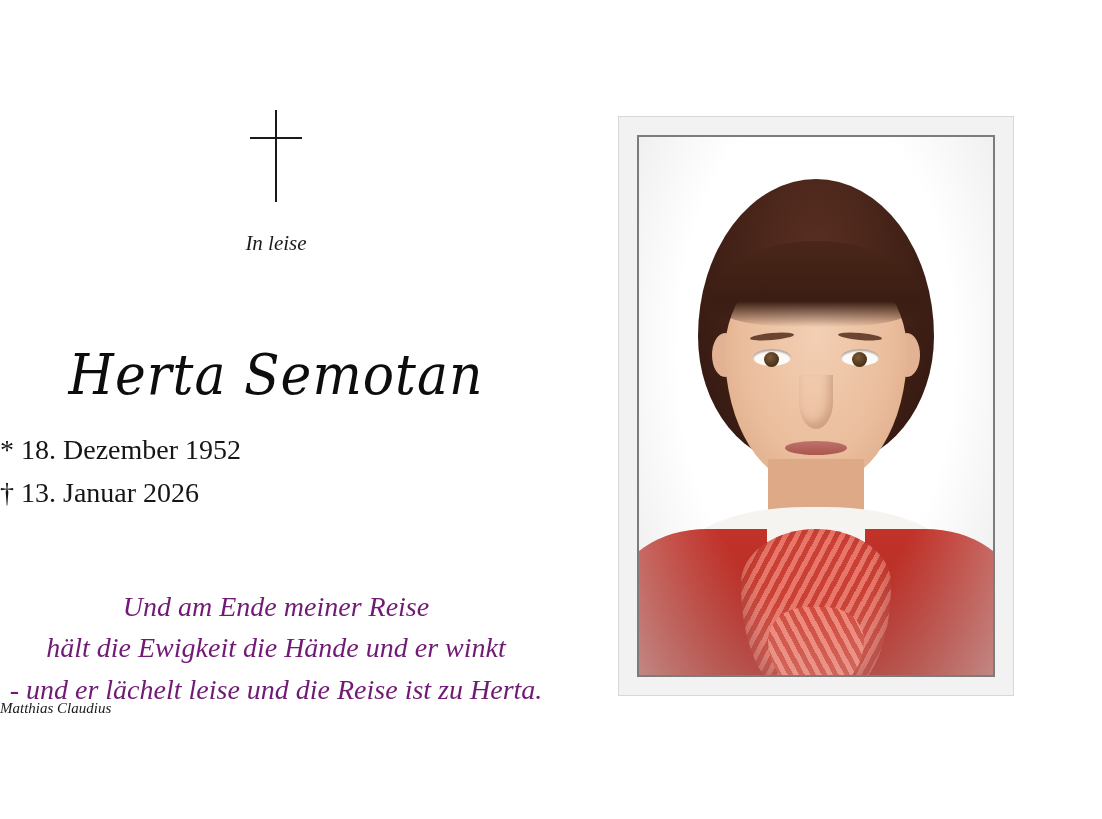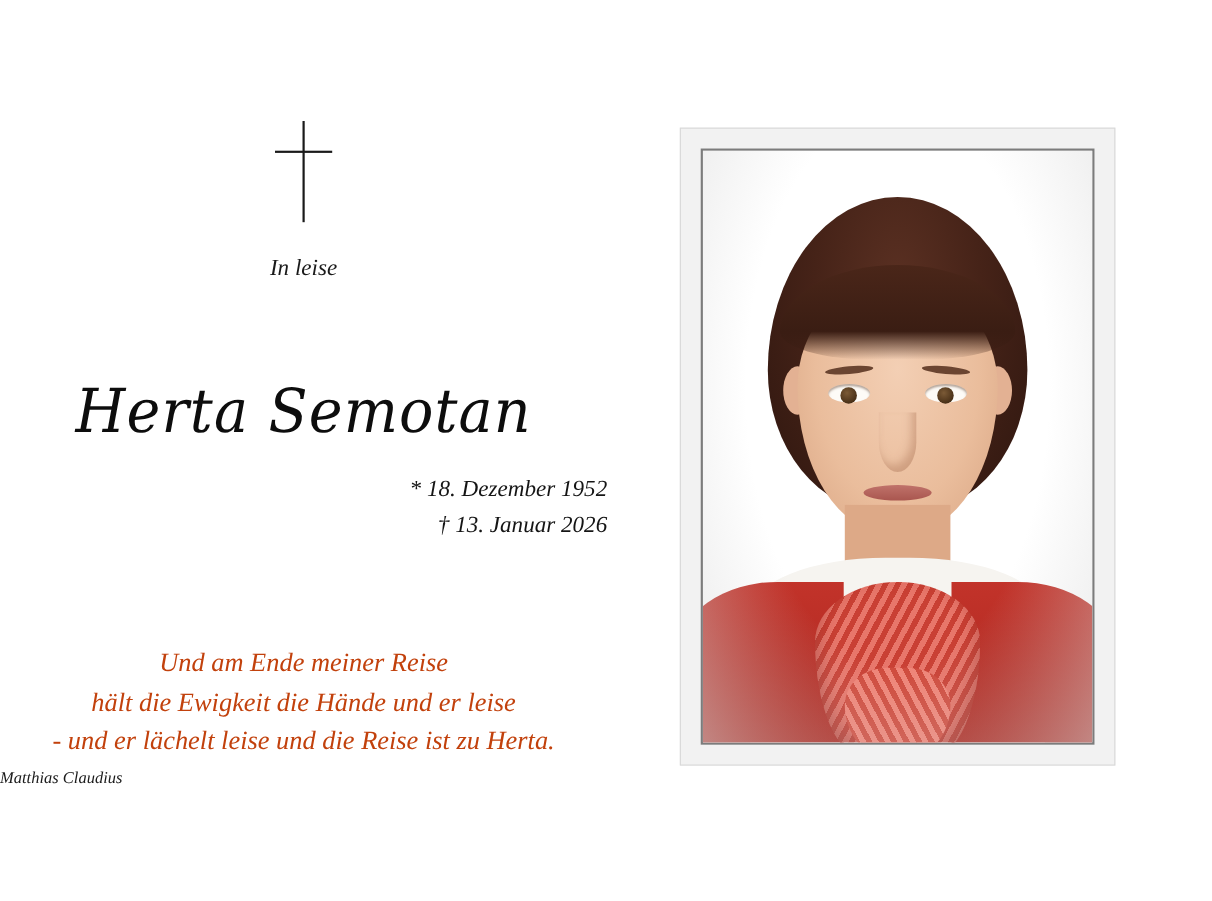--- a/index.html
+++ b/index.html
@@ -74,37 +74,36 @@
     letter-spacing: 1px;
     color: #0d0d0d;
     transform: scaleY(1.06);
   }
 
   .dates {
     position: absolute;
     left: 0;
     top: 428px;
     width: 552px;
-    text-align: right;
-    font-style: italic;
-    font-size: 21px;
+    text-align: left;
+    font-size: 28px;
     line-height: 1.55;
     color: #151515;
   }
 
   .verse {
     position: absolute;
     left: 0;
     top: 586px;
     width: 552px;
     text-align: center;
     font-style: italic;
-    font-size: 24px;
+    font-size: 28px;
     line-height: 1.48;
-    color: #c2410c;
+    color: #701a75;
   }
 
   .author {
     position: absolute;
     left: 0;
     top: 700px;
     width: 552px;
     font-style: italic;
     font-size: 15px;
     color: #1a1a1a;
@@ -310,21 +309,21 @@
 
     <div class="name">Herta Semotan</div>
 
     <div class="dates">
       <div>* 18. Dezember 1952</div>
       <div>† 13. Januar 2026</div>
     </div>
 
     <div class="verse">
       <div>Und am Ende meiner Reise</div>
-      <div>hält die Ewigkeit die Hände und er leise</div>
+      <div>hält die Ewigkeit die Hände und er winkt</div>
       <div>- und er lächelt leise und die Reise ist zu Herta.</div>
     </div>
 
     <div class="author">Matthias Claudius</div>
   </div>
 
   <div class="photo-frame">
     <div class="photo-inner">
       <div class="portrait">
         <div class="hair"></div>

